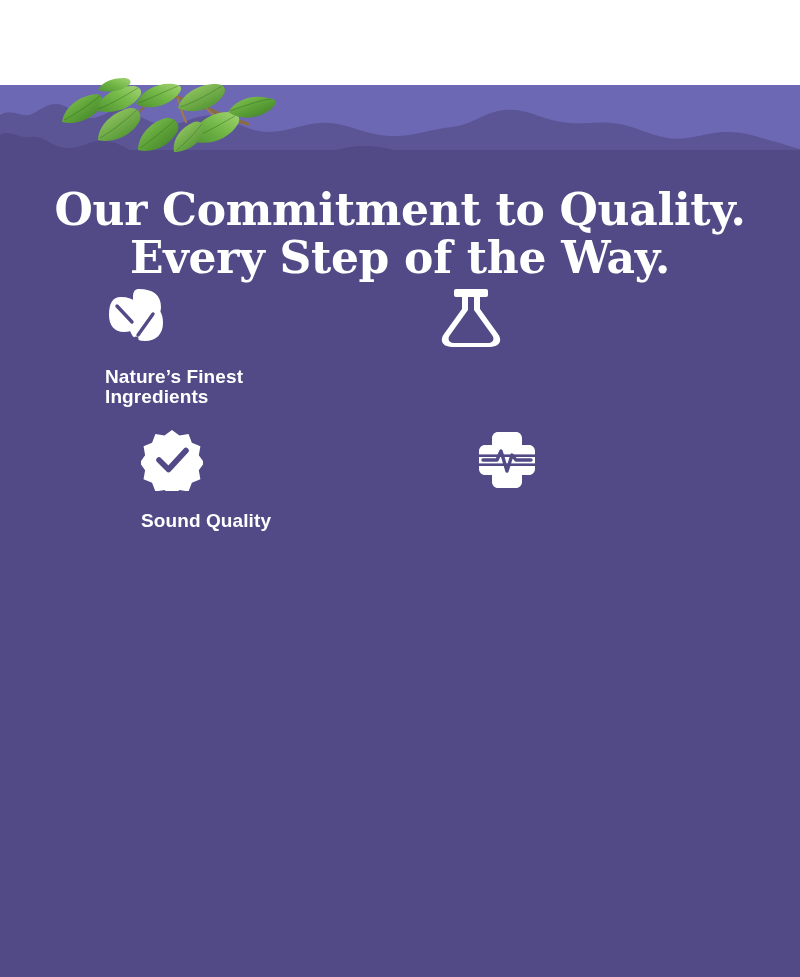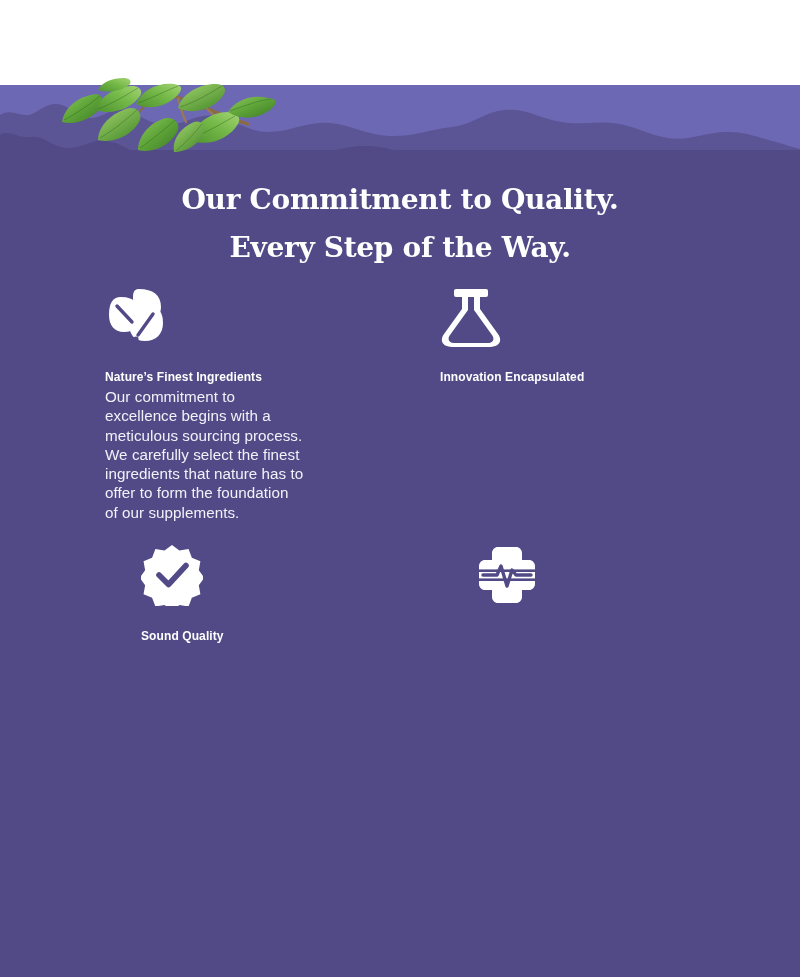--- a/index.html
+++ b/index.html
@@ -63,21 +63,21 @@
   
   .headline {
     position: absolute;
     left: 0;
     top: 158px;
     width: 800px;
     text-align: center;
     color: #ffffff;
     font-family: "DejaVu Serif", "Liberation Serif", serif;
     font-weight: bold;
-    font-size: 28px;
+    font-size: 44px;
     line-height: 46px;
     letter-spacing: -0.3px;
     z-index: 5;
   }
   .headline .line1 { display: block; }
   .headline .line2 { display: block; margin-top: 2px; }
 
   
   .grid {
     position: absolute;
@@ -99,21 +99,21 @@
   .icon-wrap {
     width: 62px;
     height: 62px;
     display: block;
   }
   .icon-wrap svg { display: block; }
 
   .feature-title {
     margin-top: 20px;
     color: #ffffff;
-    font-size: 12px;
+    font-size: 19px;
     font-weight: bold;
     line-height: 20px;
     letter-spacing: 0.1px;
   }
   .feature-body {
     margin-top: 0px;
     color: #f2f1f8;
     font-size: 15.2px;
     line-height: 19.3px;
     letter-spacing: 0.05px;
@@ -229,44 +229,36 @@
             </g>
 
             <g stroke="#514a86" stroke-width="3.4" stroke-linecap="round" fill="none">
               <path d="M12,21 L27,37"></path>
               <path d="M48,29 L33,50"></path>
             </g>
             <circle cx="31" cy="54" r="2.6" fill="#514a86"></circle>
           </svg>
         </span>
         <div class="feature-title">Nature’s Finest Ingredients</div>
-        <div class="feature-body">Our commitment to
-excellence begins with a
-meticulous sourcing process.
-We carefully select the finest
-ingredients that nature has to
-offer to form the foundation
-of our supplements.</div>
       </div>
 
       <div class="cell col-right">
         <span class="icon-wrap">
           <svg width="62" height="62" viewBox="0 0 62 62">
             <g fill="#ffffff">
 
               <rect x="14" y="4" width="34" height="8" rx="2"></rect>
 
               <path d="M22,12 L28,12 L28,25 L10,50 C7,54 9,58 14,58 L48,58
                        C53,58 55,54 52,50 L34,25 L34,12 L40,12
                        L40,24 L58,49 C63,56 59,62 50,62 L12,62
                        C3,62 -1,56 4,49 L22,24 Z"></path>
             </g>
           </svg>
         </span>
-        <div class="feature-title">Innovation Encapsulated</div>
       </div>
 
     </div>
 
     <div class="row row-2">
 
       <div class="cell col-left">
         <span class="icon-wrap">
           <svg width="62" height="62" viewBox="0 0 62 62">
 

